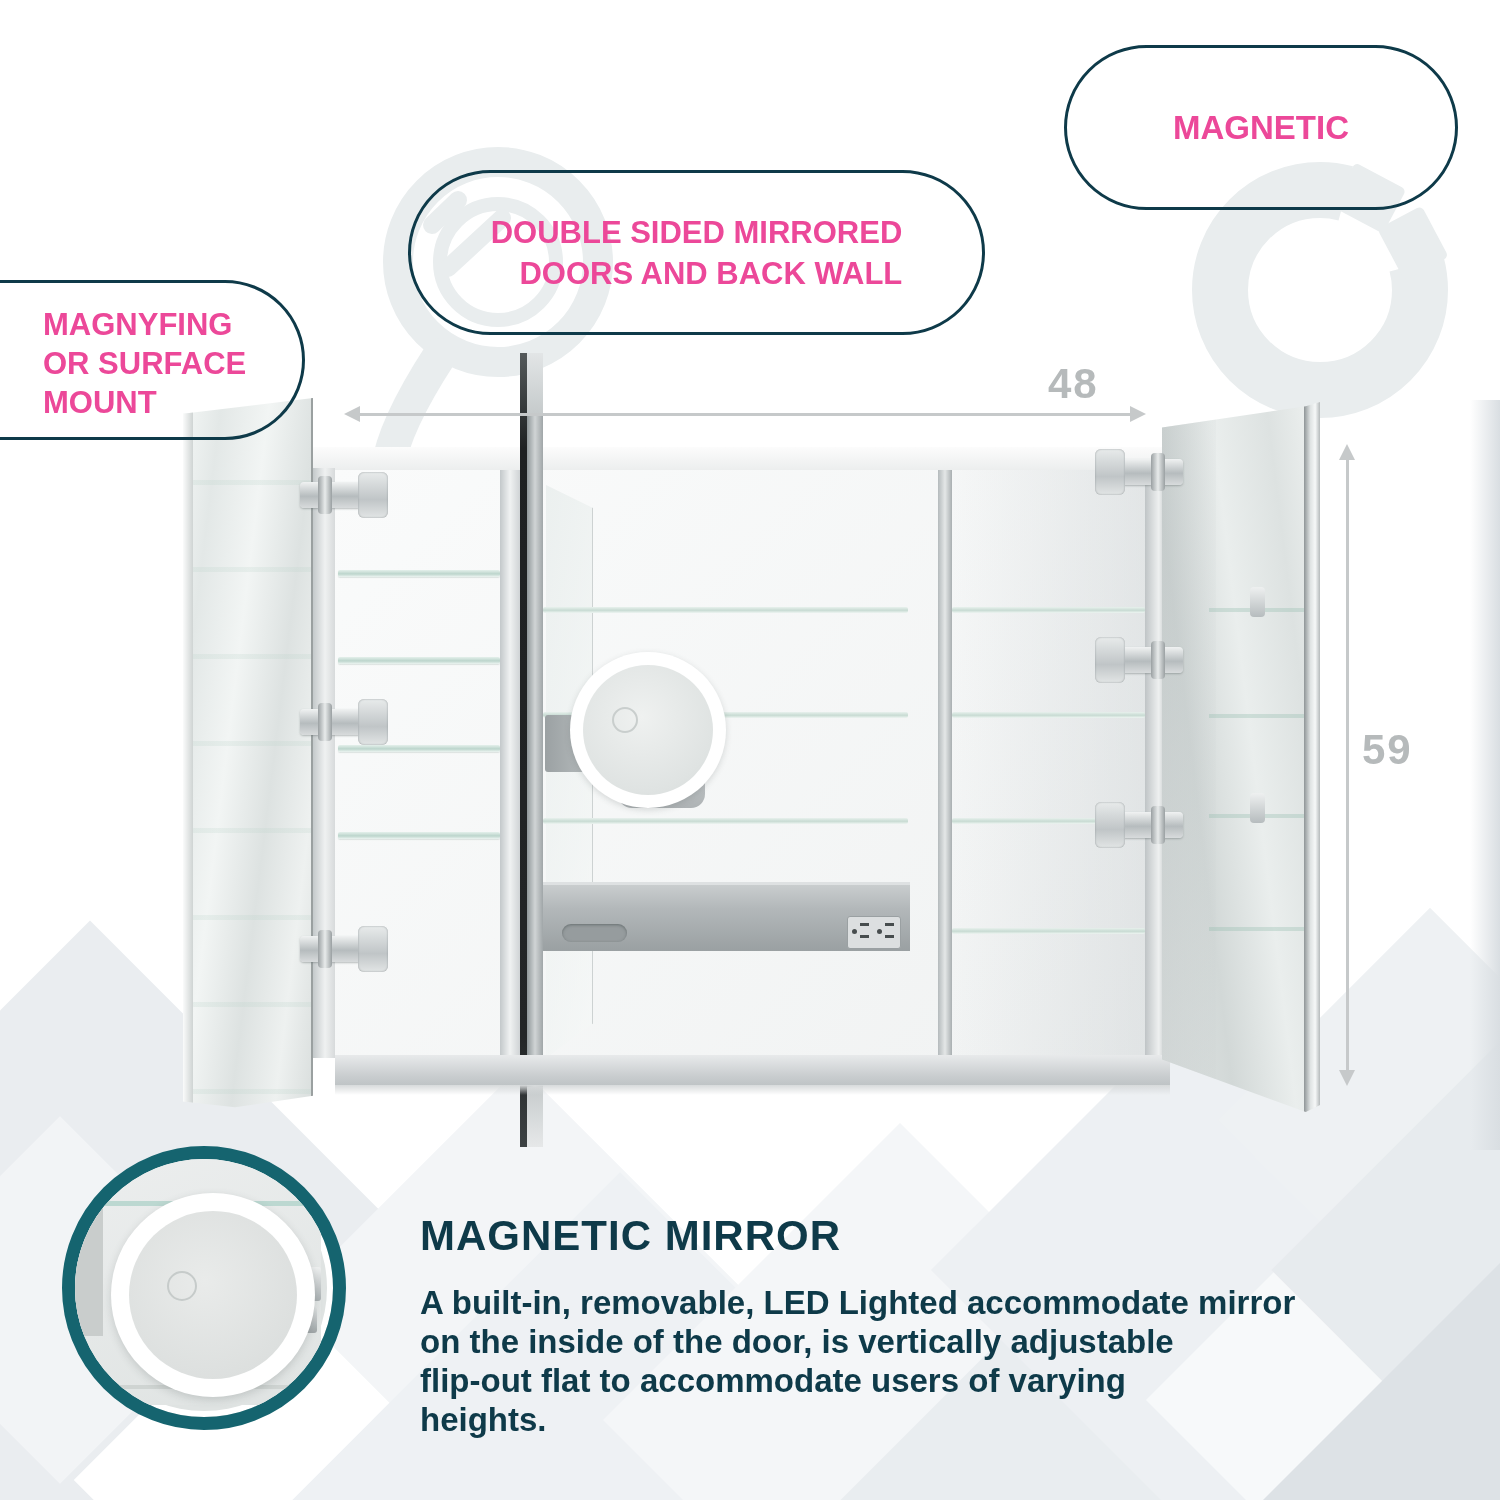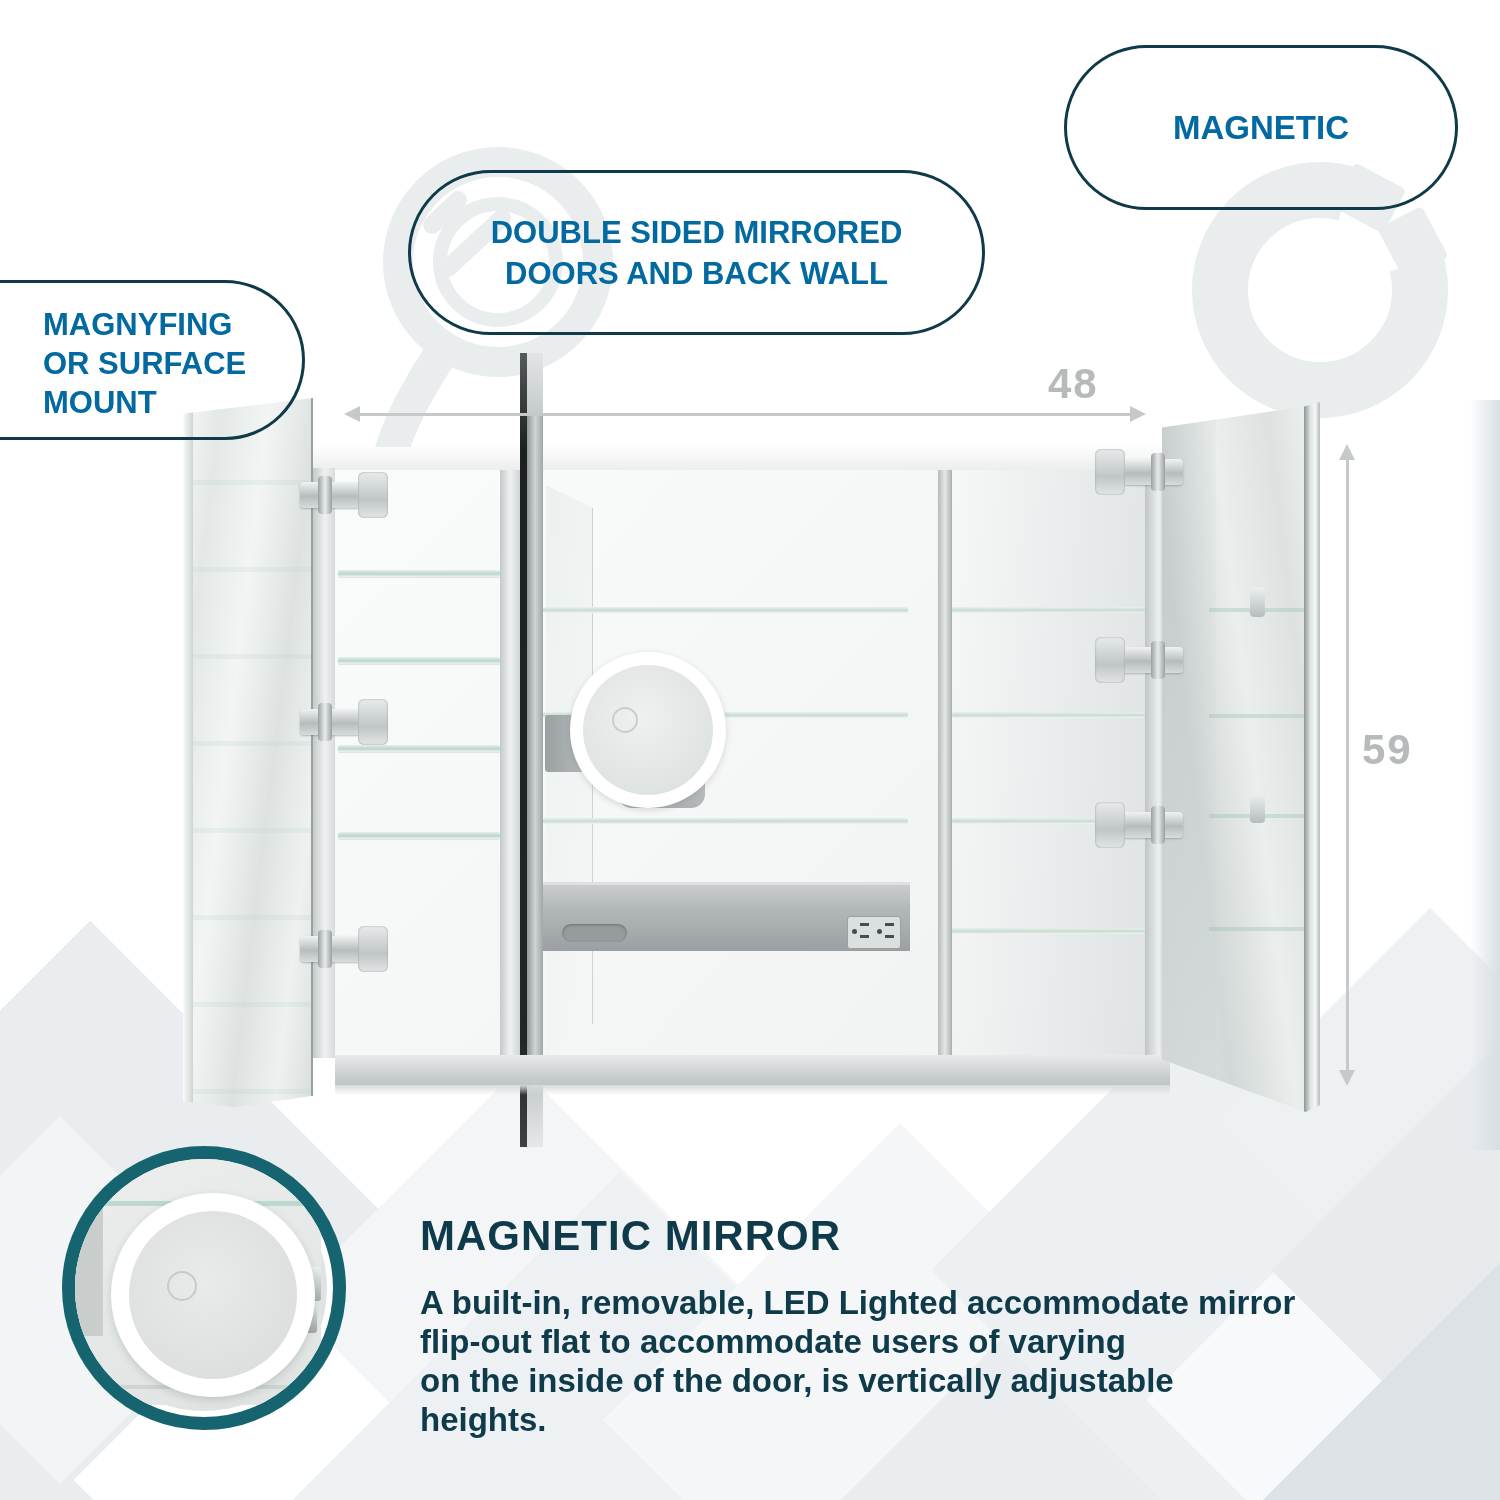--- a/index.html
+++ b/index.html
@@ -24,21 +24,21 @@
   .hinge .knuckle{left:18px;top:4px;width:14px;height:38px;border-radius:4px;background:linear-gradient(90deg,#9aa0a2,#e8ebeb,#9aa0a2);}
   .mirrored{transform:scaleX(-1);}
 
   
   .dim{position:absolute;z-index:3;}
   .dim-label{position:absolute;z-index:3;font-size:42px;font-weight:bold;color:#b6babb;letter-spacing:2px;}
   .tri{position:absolute;width:0;height:0;z-index:3;}
 
   
   .pill{position:absolute;z-index:5;border:3px solid #0e3a49;border-radius:85px;background:transparent;box-sizing:border-box;}
-  .pill-text{color:#0369a1;font-weight:bold;}
+  .pill-text{color:#ec4899;font-weight:bold;}
 
   
   .feat-circle{position:absolute;left:62px;top:1146px;width:284px;height:284px;border-radius:50%;
     border:13px solid #15646f;background:#dfe3e2;box-shadow:inset 0 0 0 6px #ffffff;overflow:hidden;z-index:4;box-sizing:border-box;}
   .feat-circle *{position:absolute;}
   .feature-title{position:absolute;left:420px;top:1212px;font-size:42px;font-weight:bold;letter-spacing:1px;color:#0e3a49;z-index:4;}
   .feature-par{position:absolute;left:420px;top:1283px;z-index:4;color:#0e3a49;font-size:33px;font-weight:bold;line-height:39px;}
 </style>
 </head>
 <body>
@@ -199,21 +199,21 @@
 
   <div class="pill" style="left:-150px;top:280px;width:455px;height:160px;border-radius:80px;">
     <div class="pill-text" style="position:absolute;left:190px;top:22px;font-size:31px;line-height:39px;">
       <div>MAGNYFING</div>
       <div>OR SURFACE</div>
       <div>MOUNT</div>
     </div>
   </div>
 
   <div class="pill" style="left:408px;top:170px;width:577px;height:165px;border-radius:83px;display:flex;align-items:center;justify-content:center;">
-    <div class="pill-text" style="font-size:31px;line-height:41px;text-align:center;">
+    <div class="pill-text" style="font-size:31px;line-height:41px;text-align:right;">
       <div>DOUBLE SIDED MIRRORED</div>
       <div>DOORS AND BACK WALL</div>
     </div>
   </div>
 
   <div class="pill" style="left:1064px;top:45px;width:394px;height:165px;border-radius:83px;display:flex;align-items:center;justify-content:center;">
     <div class="pill-text" style="font-size:33px;line-height:43px;text-align:center;">
       <div>MAGNETIC</div>
     </div>
   </div>
@@ -226,18 +226,18 @@
     <div style="left:224px;top:148px;width:18px;height:26px;border-radius:3px;background:linear-gradient(180deg,#e2e5e5,#9fa5a7);"></div>
     <div style="left:0;top:226px;width:246px;height:4px;background:#cfd4d2;"></div>
     <div style="left:36px;top:34px;width:204px;height:204px;border-radius:50%;background:#ffffff;box-shadow:0 3px 8px rgba(70,80,80,.2);"></div>
     <div style="left:54px;top:52px;width:168px;height:168px;border-radius:50%;background:radial-gradient(circle at 45% 42%,#e9ebea,#dcdfde 75%);"></div>
     <div style="left:92px;top:112px;width:26px;height:26px;border:2px solid #c6cbca;border-radius:50%;"></div>
   </div>
 
   <div class="feature-title">MAGNETIC MIRROR</div>
   <div class="feature-par">
     <div>A built-in, removable, LED Lighted accommodate mirror</div>
+    <div>on the inside of the door, is vertically adjustable</div>
     <div>flip-out flat to accommodate users of varying</div>
-    <div>on the inside of the door, is vertically adjustable</div>
     <div>heights.</div>
   </div>
 
 </div>
 
 </body></html>

